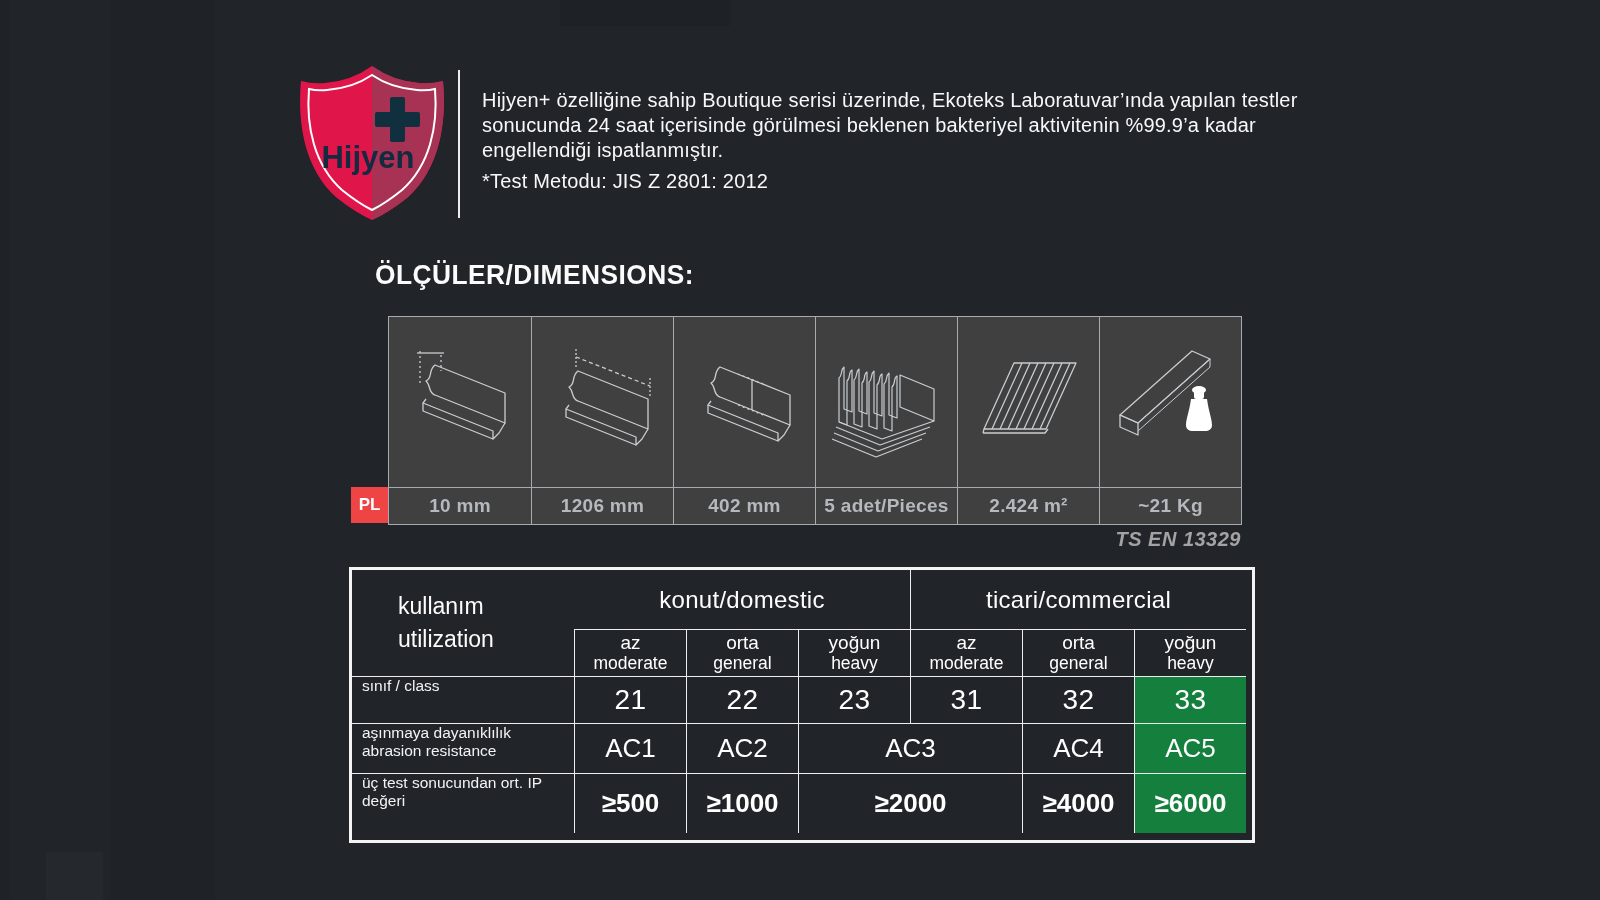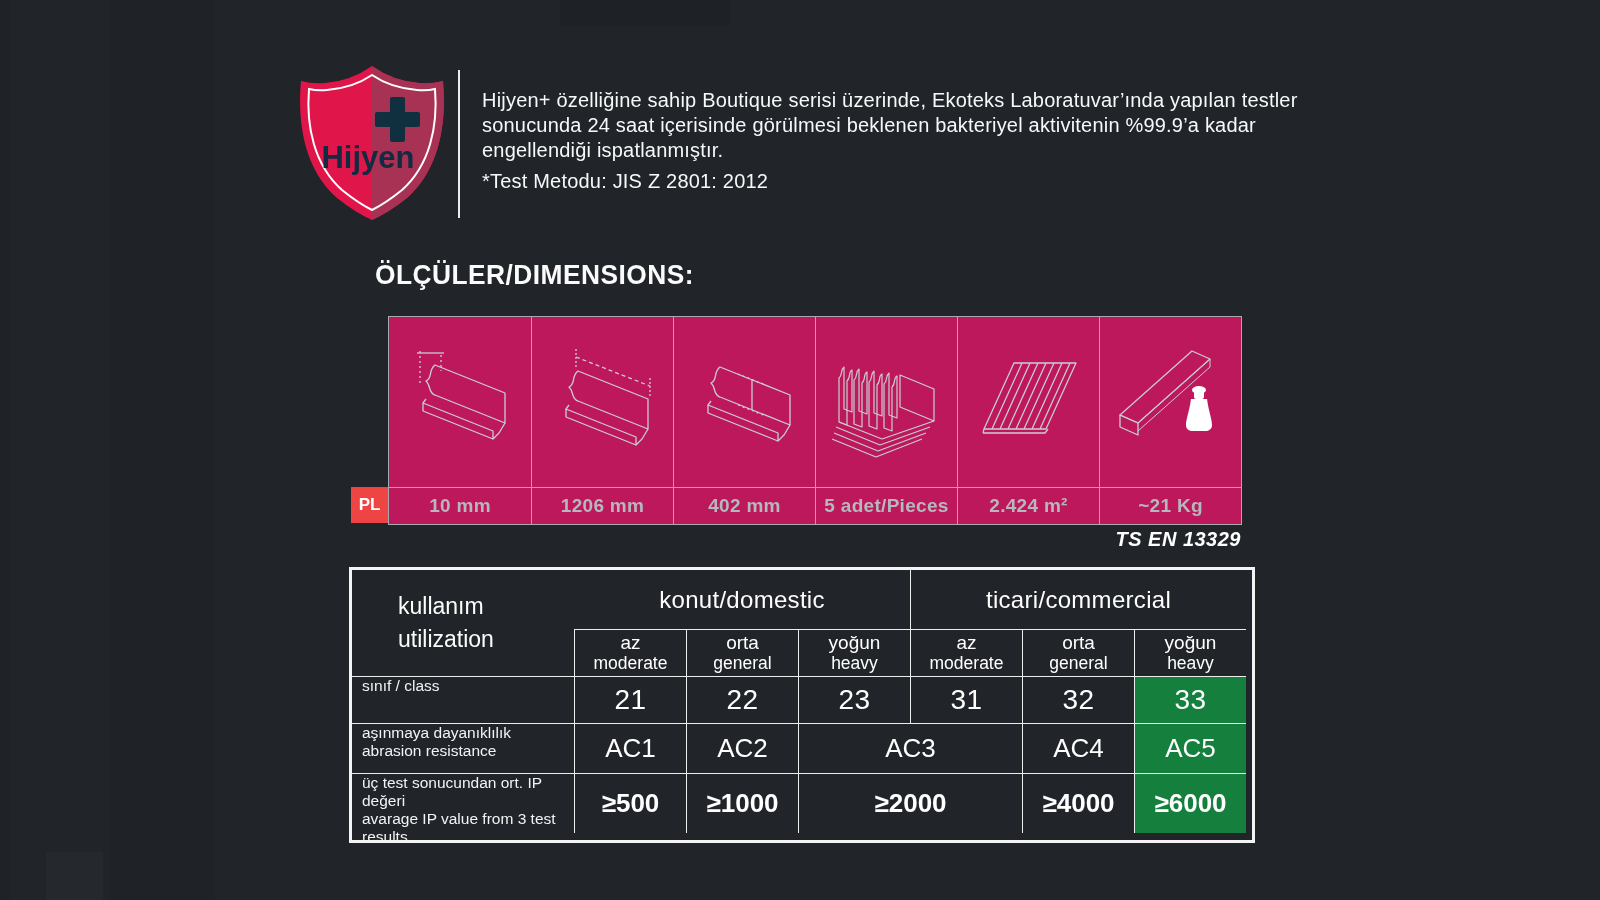--- a/index.html
+++ b/index.html
@@ -15,31 +15,31 @@
   .shield-wrap{position:absolute;left:295px;top:62px;width:154px;height:162px;}
   .v-divider{position:absolute;left:458px;top:70px;width:2px;height:148px;background:rgba(255,255,255,0.92);}
   .intro-text{position:absolute;left:482px;top:88px;width:835px;font-size:20px;line-height:25px;letter-spacing:0.2px;color:#f7f8f9;}
   .test-method{position:absolute;left:482px;top:170px;font-size:20px;letter-spacing:0.2px;color:#f7f8f9;}
 
   
   .dim-heading{position:absolute;left:375px;top:259px;font-size:28px;font-weight:bold;letter-spacing:0.5px;transform:scaleX(.94);transform-origin:left;color:#fbfbfc;}
   .dim-table{
     position:absolute;left:388px;top:316px;width:852px;
     display:grid;grid-template-columns:repeat(6,1fr);grid-template-rows:170px 37px;
-    border:1px solid #a7abb1;background:#be185d;
+    border:1px solid #a7abb1;background:#404040;
   }
   .dim-cell{display:flex;align-items:center;justify-content:center;}
   .dim-cell.bl{border-left:1px solid #a7abb1;}
   .dim-val{border-top:1px solid #a7abb1;font-size:19px;font-weight:bold;color:#b5b8bd;letter-spacing:0.3px;}
   .dim-icon svg{display:block;}
   .pl-badge{
     position:absolute;left:351px;top:487px;width:37px;height:36px;background:#ef4444;
     display:flex;align-items:center;justify-content:center;font-size:17px;font-weight:bold;color:#fff;
   }
-  .standard-label{position:absolute;left:940px;top:528px;width:301px;text-align:right;font-size:20px;font-weight:bold;font-style:italic;color:#ffffff;letter-spacing:0.5px;}
+  .standard-label{position:absolute;left:940px;top:528px;width:301px;text-align:right;font-size:20px;font-weight:bold;font-style:italic;color:#a3a3a3;letter-spacing:0.5px;}
 
   
   .util-table{
     position:absolute;left:349px;top:567px;width:894px;
     border:3px solid #f4f4f4;
     padding:0 6px 7px 0;
     display:grid;
     grid-template-columns:222px repeat(6,1fr);
     grid-template-rows:60px 47px 47px 50px 59px;
   }
@@ -223,21 +223,20 @@
       <span>abrasion resistance</span>
     </div>
     <div class="ut-cell ut-ac ut-bl ut-bb" style="grid-row:4;">AC1</div>
     <div class="ut-cell ut-ac ut-bl ut-bb" style="grid-row:4;">AC2</div>
     <div class="ut-cell ut-ac ut-bl ut-bb span2" style="grid-row:4;">AC3</div>
     <div class="ut-cell ut-ac ut-bl ut-bb" style="grid-row:4;">AC4</div>
     <div class="ut-cell ut-ac ut-bl ut-bb ut-red" style="grid-row:4;">AC5</div>
 
     <div class="ut-cell ut-rowlabel" style="grid-row:5;">
       <span>üç test sonucundan ort. IP değeri</span>
-      <span>avarage IP value from 3 test results.</span>
     </div>
     <div class="ut-cell ut-ip ut-bl" style="grid-row:5;">≥500</div>
     <div class="ut-cell ut-ip ut-bl" style="grid-row:5;">≥1000</div>
     <div class="ut-cell ut-ip ut-bl span2" style="grid-row:5;">≥2000</div>
     <div class="ut-cell ut-ip ut-bl" style="grid-row:5;">≥4000</div>
     <div class="ut-cell ut-ip ut-bl ut-red" style="grid-row:5;">≥6000</div>
 
   </div>
 
 </div>

